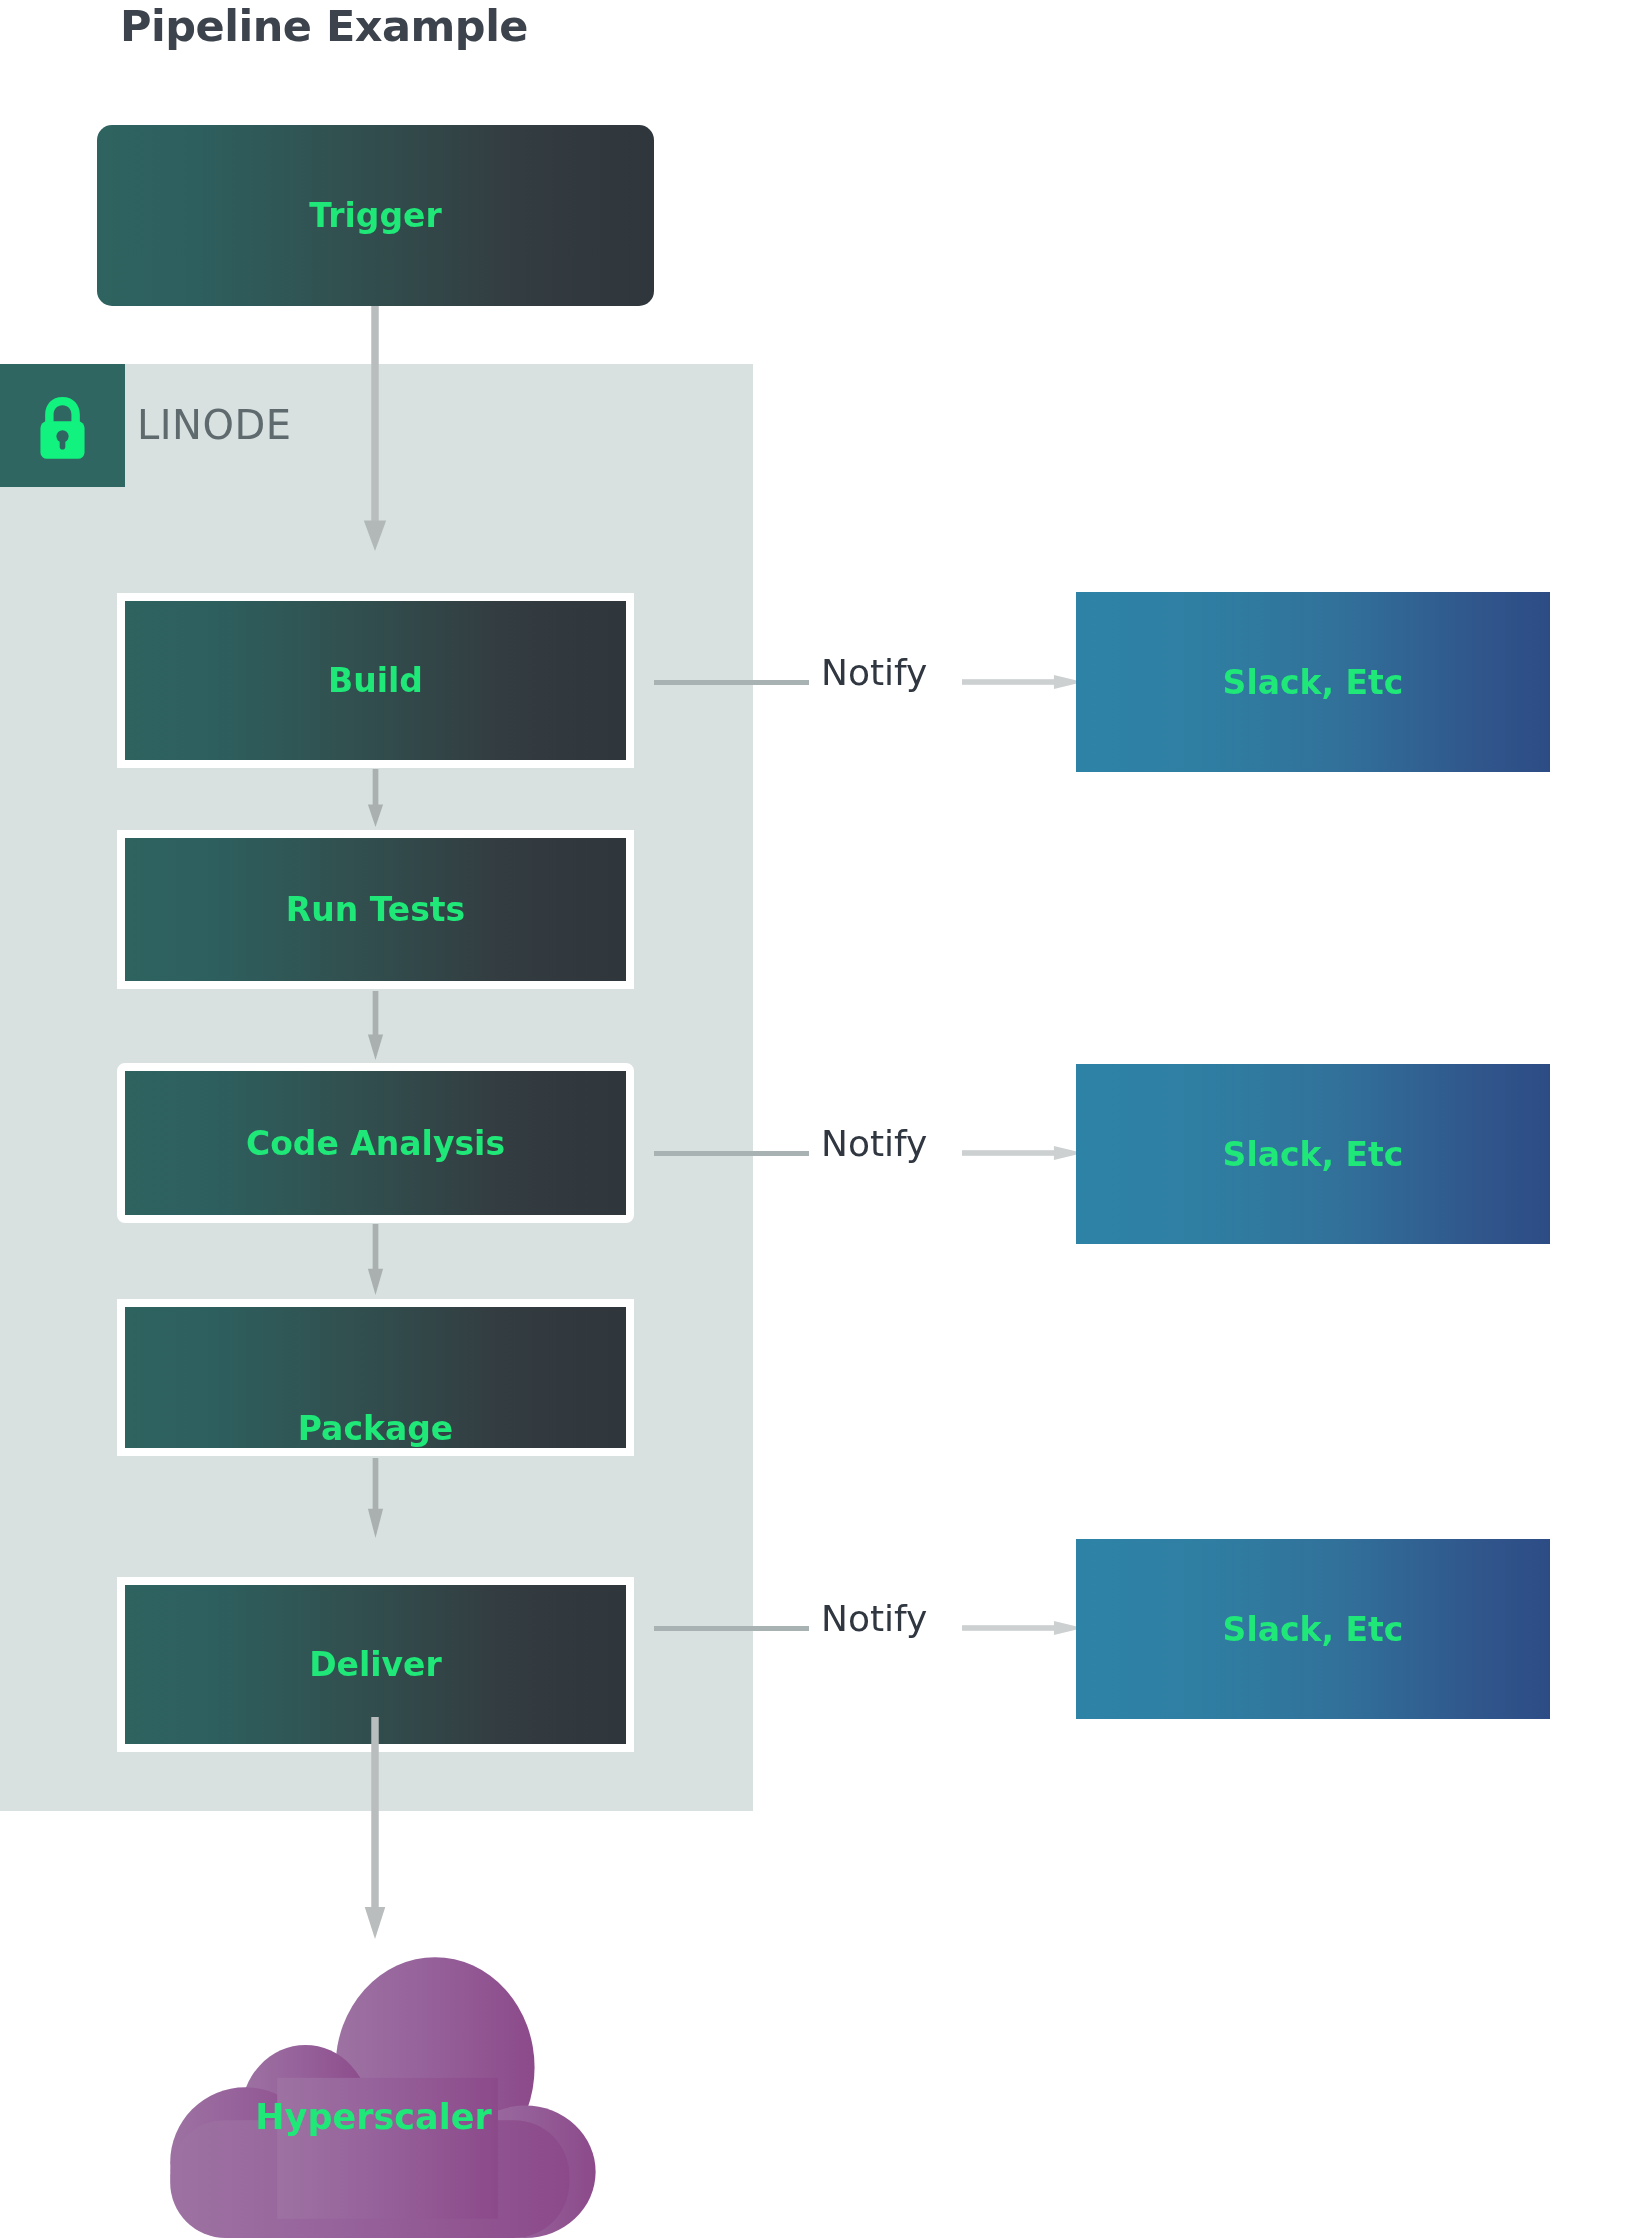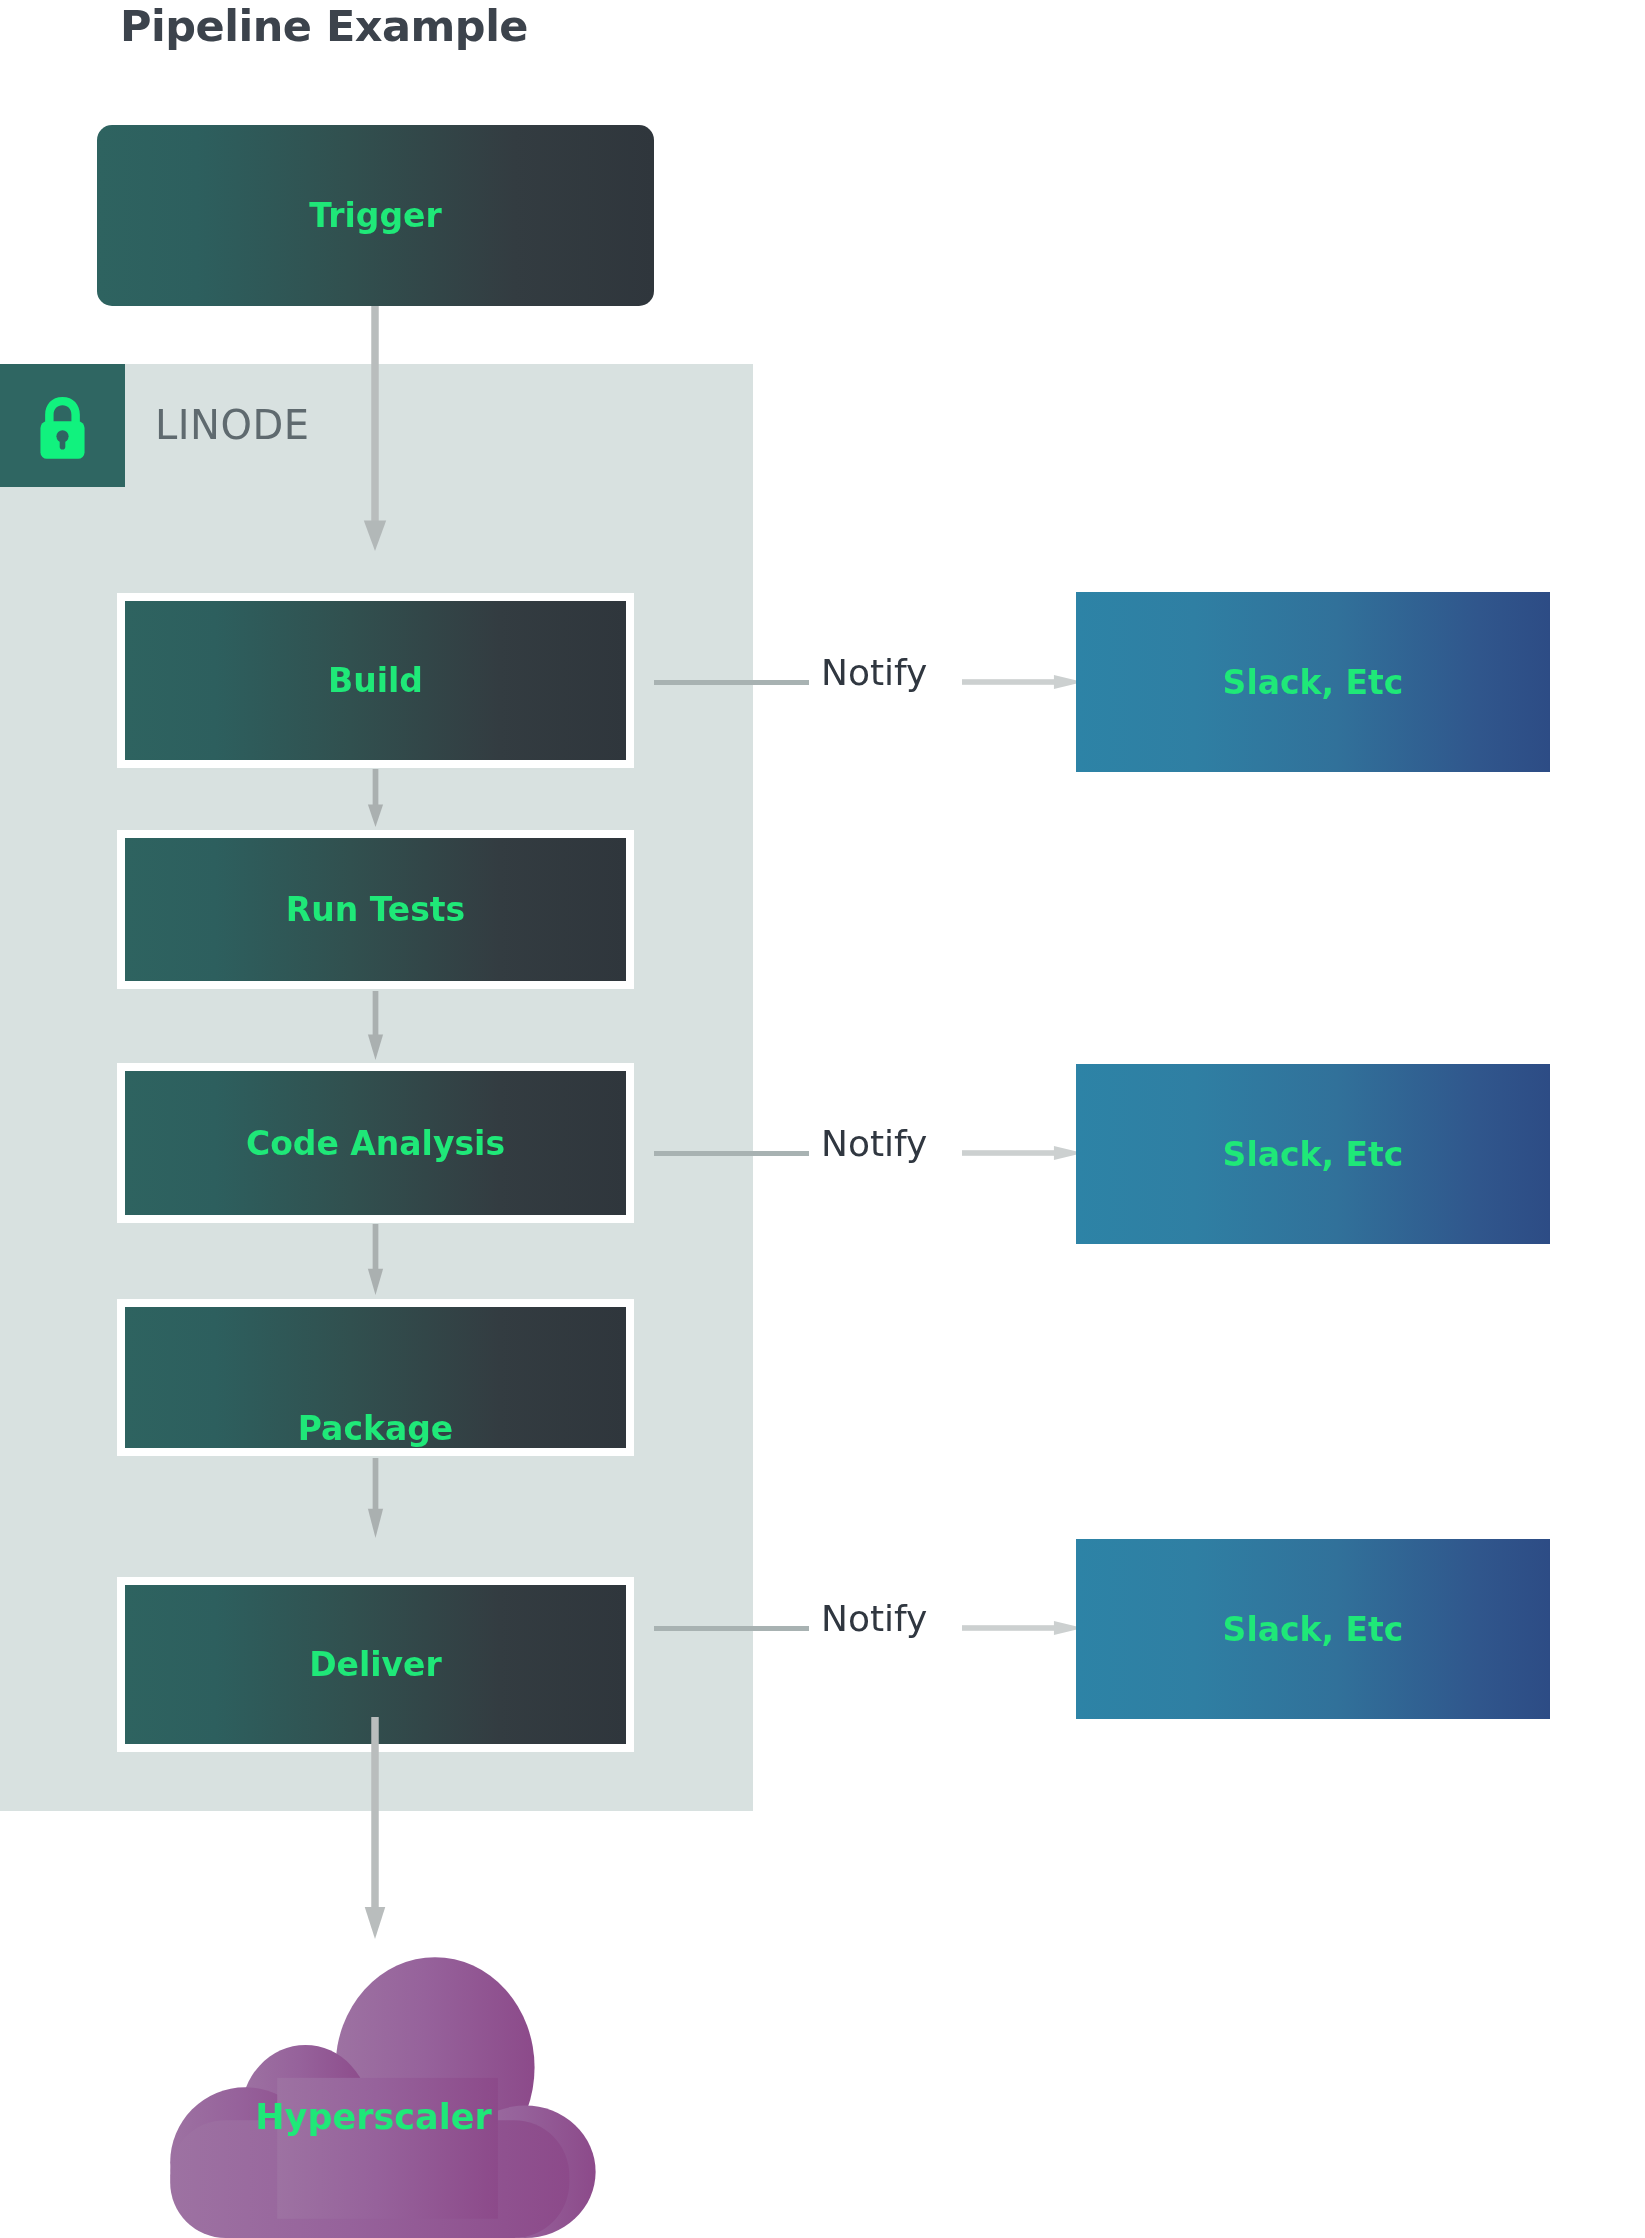--- a/index.html
+++ b/index.html
@@ -45,21 +45,21 @@
     top: 364px;
     width: 125px;
     height: 123px;
     background: #2f6662;
     display: flex;
     align-items: center;
     justify-content: center;
   }
   #linode-label {
     position: absolute;
-    left: 155px;
+    left: 137px;
     top: 402px;
     font-size: 40px;
     font-weight: 400;
     color: #5f6a6f;
     letter-spacing: 0.5px;
     font-family: "DejaVu Sans", sans-serif;
   }
 
   
   .stage-box {
@@ -77,21 +77,21 @@
     font-weight: bold;
     color: #1fe878;
     letter-spacing: 0px;
     white-space: nowrap;
     font-family: "DejaVu Sans", sans-serif;
   }
 
   #box-trigger   { left: 97px; top: 125px;  width: 557px; height: 181px; border-radius: 15px; }
   #box-build     { left: 117px; top: 593px; width: 517px; height: 175px; }
   #box-runtests  { left: 117px; top: 830px; width: 517px; height: 159px; }
-  #box-codeanal  { left: 117px; top: 1063px; width: 517px; height: 160px; }
+  #box-codeanal  { left: 117px; top: 1063px; width: 517px; height: 160px; border-radius: 8px; }
   #box-package   { left: 117px; top: 1299px; width: 517px; height: 157px; align-items: flex-end; }
   #box-deliver   { left: 117px; top: 1540px; width: 517px; height: 175px; margin-top: 37px; }
 
   
   .notify-box {
     position: absolute;
     left: 1076px;
     width: 474px;
     height: 180px;
     display: flex;

